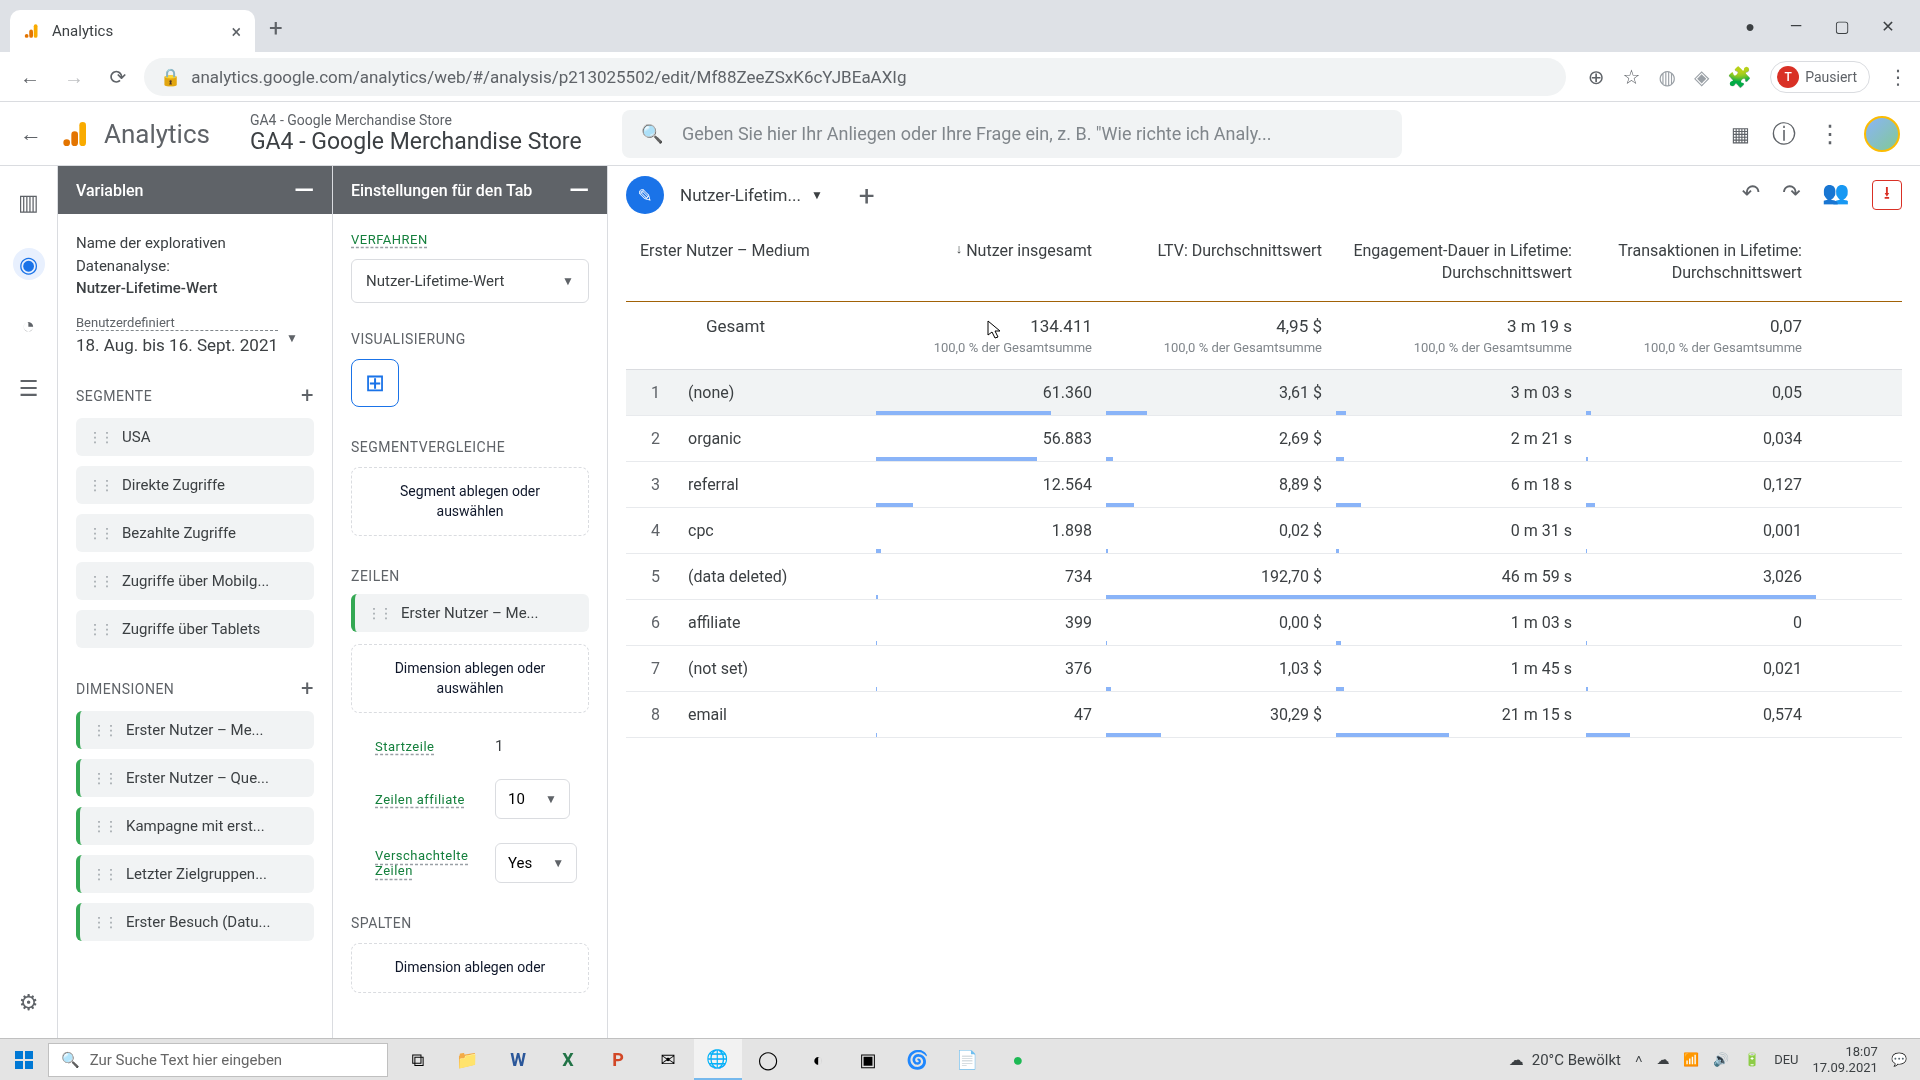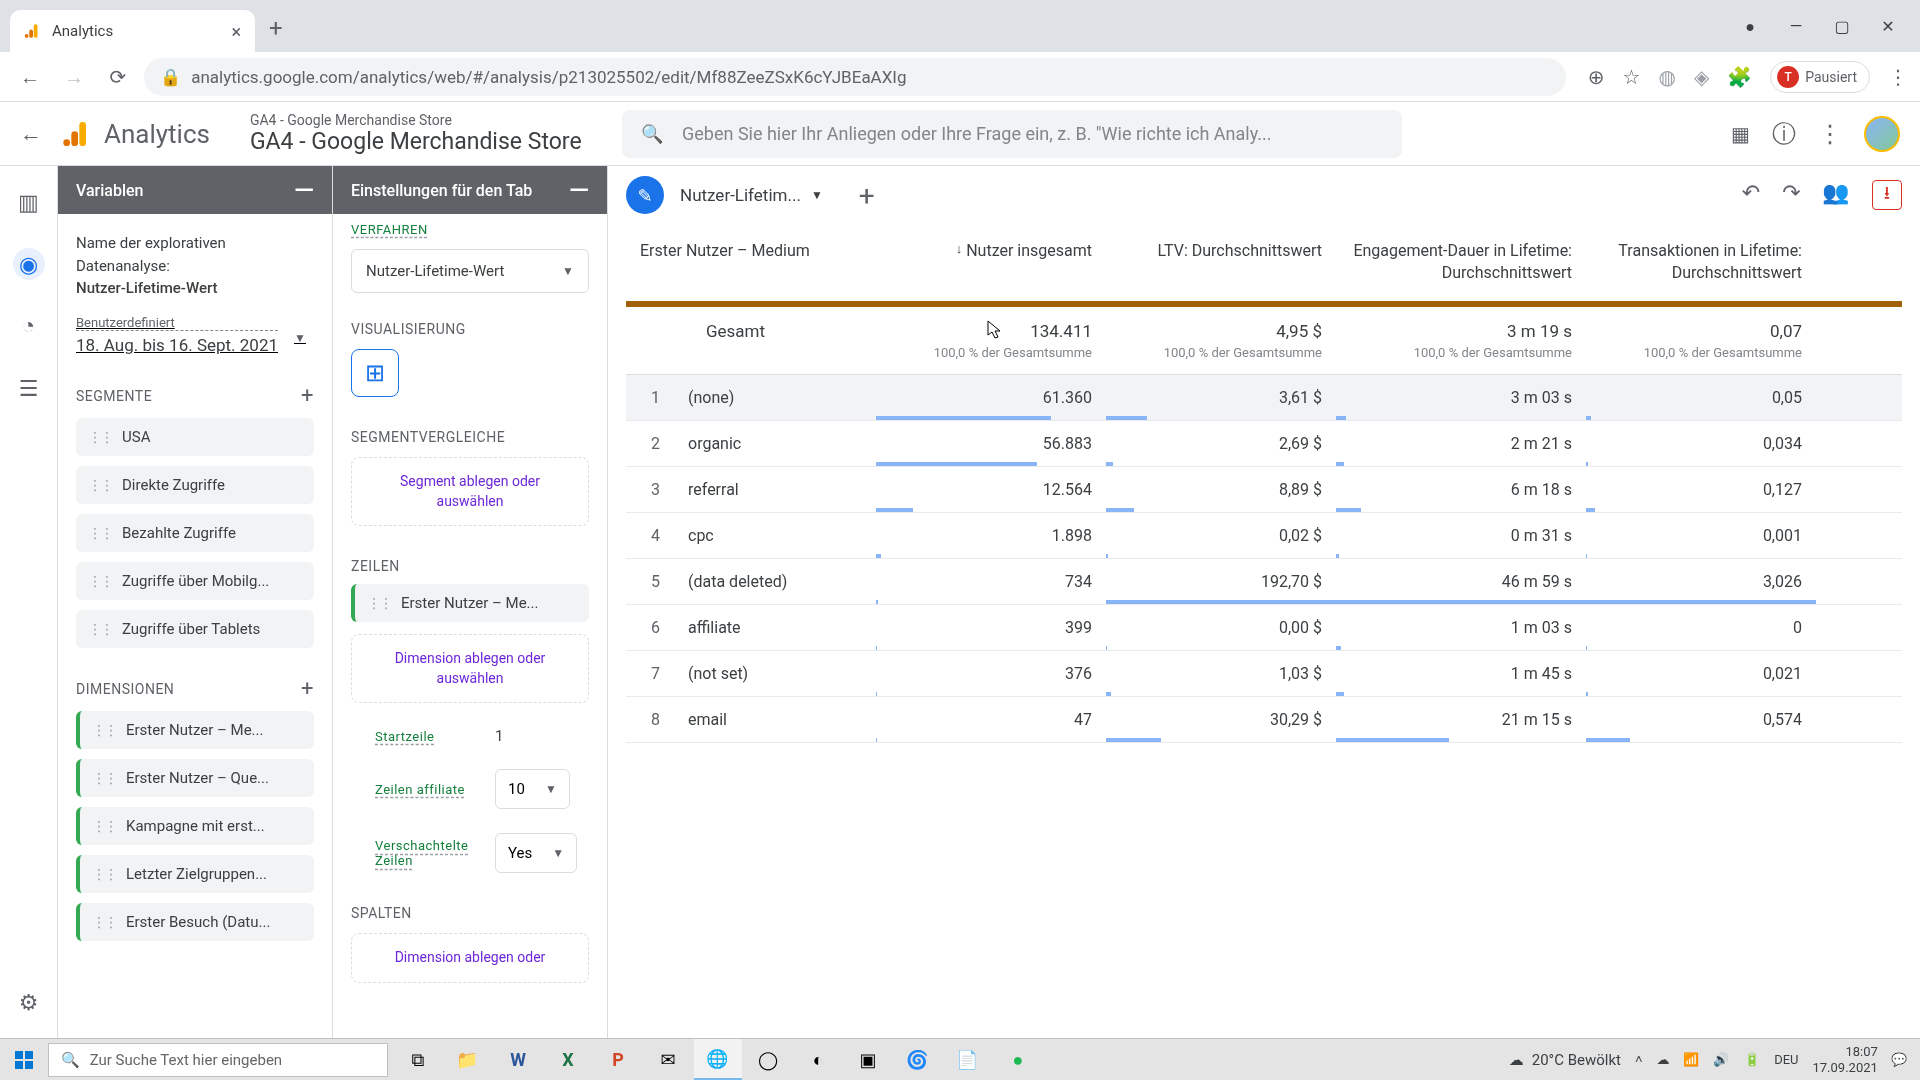--- a/index.html
+++ b/index.html
@@ -45,53 +45,53 @@
 .variables-panel, .settings-panel { background: #fff; display: flex; flex-direction: column; }
 .variables-panel { width: 275px; border-right: 1px solid #dadce0; }
 .settings-panel { width: 275px; border-right: 1px solid #dadce0; padding: 18px; overflow-y: auto; }
 
 .panel-header { background: #5f6368; color: #fff; height: 48px; display: flex; align-items: center; justify-content: space-between; padding: 0 18px; font-size: 16px; font-weight: 500; }
 .panel-collapse { font-size: 26px; cursor: pointer; }
 
 .panel-body { padding: 18px; overflow-y: auto; flex: 1; }
 .field-label { font-size: 15px; color: #3c4043; line-height: 1.5; }
 .field-value { font-size: 15px; color: #3c4043; font-weight: 500; margin-top: 2px; }
-.date-row { display: flex; align-items: center; gap: 16px; margin-top: 18px; cursor: pointer; text-decoration: underline; }
+.date-row { display: flex; align-items: center; gap: 8px; margin-top: 18px; cursor: pointer; }
 .date-badge { font-size: 13px; color: #5f6368; border-bottom: 1px dashed #80868b; }
 .date-text { font-size: 17px; color: #3c4043; margin-top: 4px; }
 .date-caret { font-size: 12px; color: #5f6368; margin-top: 6px; }
 
 .section-title { font-size: 14px; color: #5f6368; letter-spacing: 0.5px; margin-top: 28px; display: flex; justify-content: space-between; align-items: center; }
 .sect-plus { font-size: 22px; color: #5f6368; cursor: pointer; }
 .chip { display: flex; align-items: center; gap: 10px; background: #f1f3f4; border-radius: 6px; padding: 10px 12px; margin-top: 10px; font-size: 15px; color: #3c4043; cursor: grab; }
 .chip-handle { color: #9aa0a6; font-size: 14px; letter-spacing: -2px; }
 .chip.green { border-left: 4px solid #34a853; }
 
 .settings-label { font-size: 13px; color: #15803d; letter-spacing: 0.5px; text-decoration: underline dashed #9aa0a6; text-underline-offset: 3px; }
 .dropdown { border: 1px solid #dadce0; border-radius: 6px; padding: 12px 14px; margin-top: 12px; display: flex; justify-content: space-between; align-items: center; font-size: 15px; color: #3c4043; cursor: pointer; }
 .dd-caret { font-size: 12px; color: #5f6368; }
 .viz-box { width: 48px; height: 48px; border: 1px solid #1a73e8; border-radius: 8px; display: flex; align-items: center; justify-content: center; margin-top: 12px; color: #1a73e8; font-size: 24px; cursor: pointer; }
-.drop-zone { border: 1px dashed #dadce0; border-radius: 8px; padding: 14px; text-align: center; font-size: 14px; color: #6d28d9; margin-top: 12px; line-height: 1.4; }
+.drop-zone { border: 1px dashed #dadce0; border-radius: 8px; padding: 14px; text-align: center; font-size: 14px; color: #0f172a; margin-top: 12px; line-height: 1.4; }
 .row-setting { display: flex; align-items: center; gap: 20px; margin-top: 24px; }
 .row-setting .settings-label { flex: 0 0 100px; margin-left: 24px; }
 .mini-input { border: none; font-size: 15px; color: #3c4043; width: 60px; background: none; }
 .mini-dd { border: 1px solid #dadce0; border-radius: 6px; padding: 10px 12px; display: flex; gap: 20px; align-items: center; font-size: 15px; cursor: pointer; }
 
 
 .canvas { flex: 1; background: #fff; display: flex; flex-direction: column; padding: 0 18px 18px 18px; }
 .canvas-tabs { height: 58px; display: flex; align-items: center; gap: 16px; }
 .edit-circle { width: 38px; height: 38px; border-radius: 50%; background: #1a73e8; color: #fff; display: flex; align-items: center; justify-content: center; font-size: 18px; cursor: pointer; }
 .analysis-tab { font-size: 17px; color: #3c4043; display: flex; align-items: center; gap: 10px; cursor: pointer; }
 .tab-plus { font-size: 28px; color: #5f6368; margin-left: 20px; cursor: pointer; }
 .canvas-actions { margin-left: auto; display: flex; gap: 22px; color: #5f6368; font-size: 22px; }
 .canvas-act { cursor: pointer; }
 .download-box { width: 30px; height: 30px; border: 1px solid #d93025; border-radius: 4px; color: #d93025; display: flex; align-items: center; justify-content: center; font-size: 18px; cursor: pointer; }
 
 .data-table { flex: 1; overflow: auto; border-radius: 0; }
-.dt-head { display: grid; grid-template-columns: 250px 230px 230px 250px 230px; border-bottom: 6px solid #a16207; }
+.dt-head { display: grid; grid-template-columns: 250px 230px 230px 250px 230px; border-bottom: 1px solid #a16207; }
 .dt-head-cell { padding: 16px 14px; font-size: 16px; color: #3c4043; text-align: right; line-height: 1.4; display: flex; align-items: flex-start; justify-content: flex-end; }
 .dt-head-cell:first-child { text-align: left; justify-content: flex-start; }
 .sort-ind { font-size: 13px; margin-right: 4px; }
 .dt-total { display: grid; grid-template-columns: 250px 230px 230px 250px 230px; border-bottom: 1px solid #dadce0; }
 .dt-total-cell { padding: 14px; text-align: right; }
 .dt-total-cell:first-child { text-align: left; padding-left: 80px; font-size: 17px; color: #3c4043; }
 .tot-val { font-size: 17px; color: #3c4043; }
 .tot-sub { font-size: 13px; color: #80868b; margin-top: 4px; }
 .dt-row { display: grid; grid-template-columns: 250px 230px 230px 250px 230px; border-bottom: 1px solid #e8eaed; height: 46px; position: relative; }
 .dt-row.hover { background: #f1f3f4; }
@@ -260,21 +260,21 @@
           </div>
           <div class="chip green">
             <span class="chip-handle">⋮⋮</span>
             <span>Erster Besuch (Datu...</span>
           </div>
         </div>
     </div>
   </div>
 
   <div class="settings-panel">
-    <div class="panel-header" style="margin:-18px -18px 8px -18px">
+    <div class="panel-header" style="margin:-18px -18px 18px -18px">
       <span>Einstellungen für den Tab</span>
       <span class="panel-collapse">—</span>
     </div>
     <div class="settings-label">VERFAHREN</div>
     <div class="dropdown">
       <span>Nutzer-Lifetime-Wert</span>
       <span class="dd-caret">▼</span>
     </div>
     <div class="section-title" style="margin-top:28px">
         <span>VISUALISIERUNG</span>

